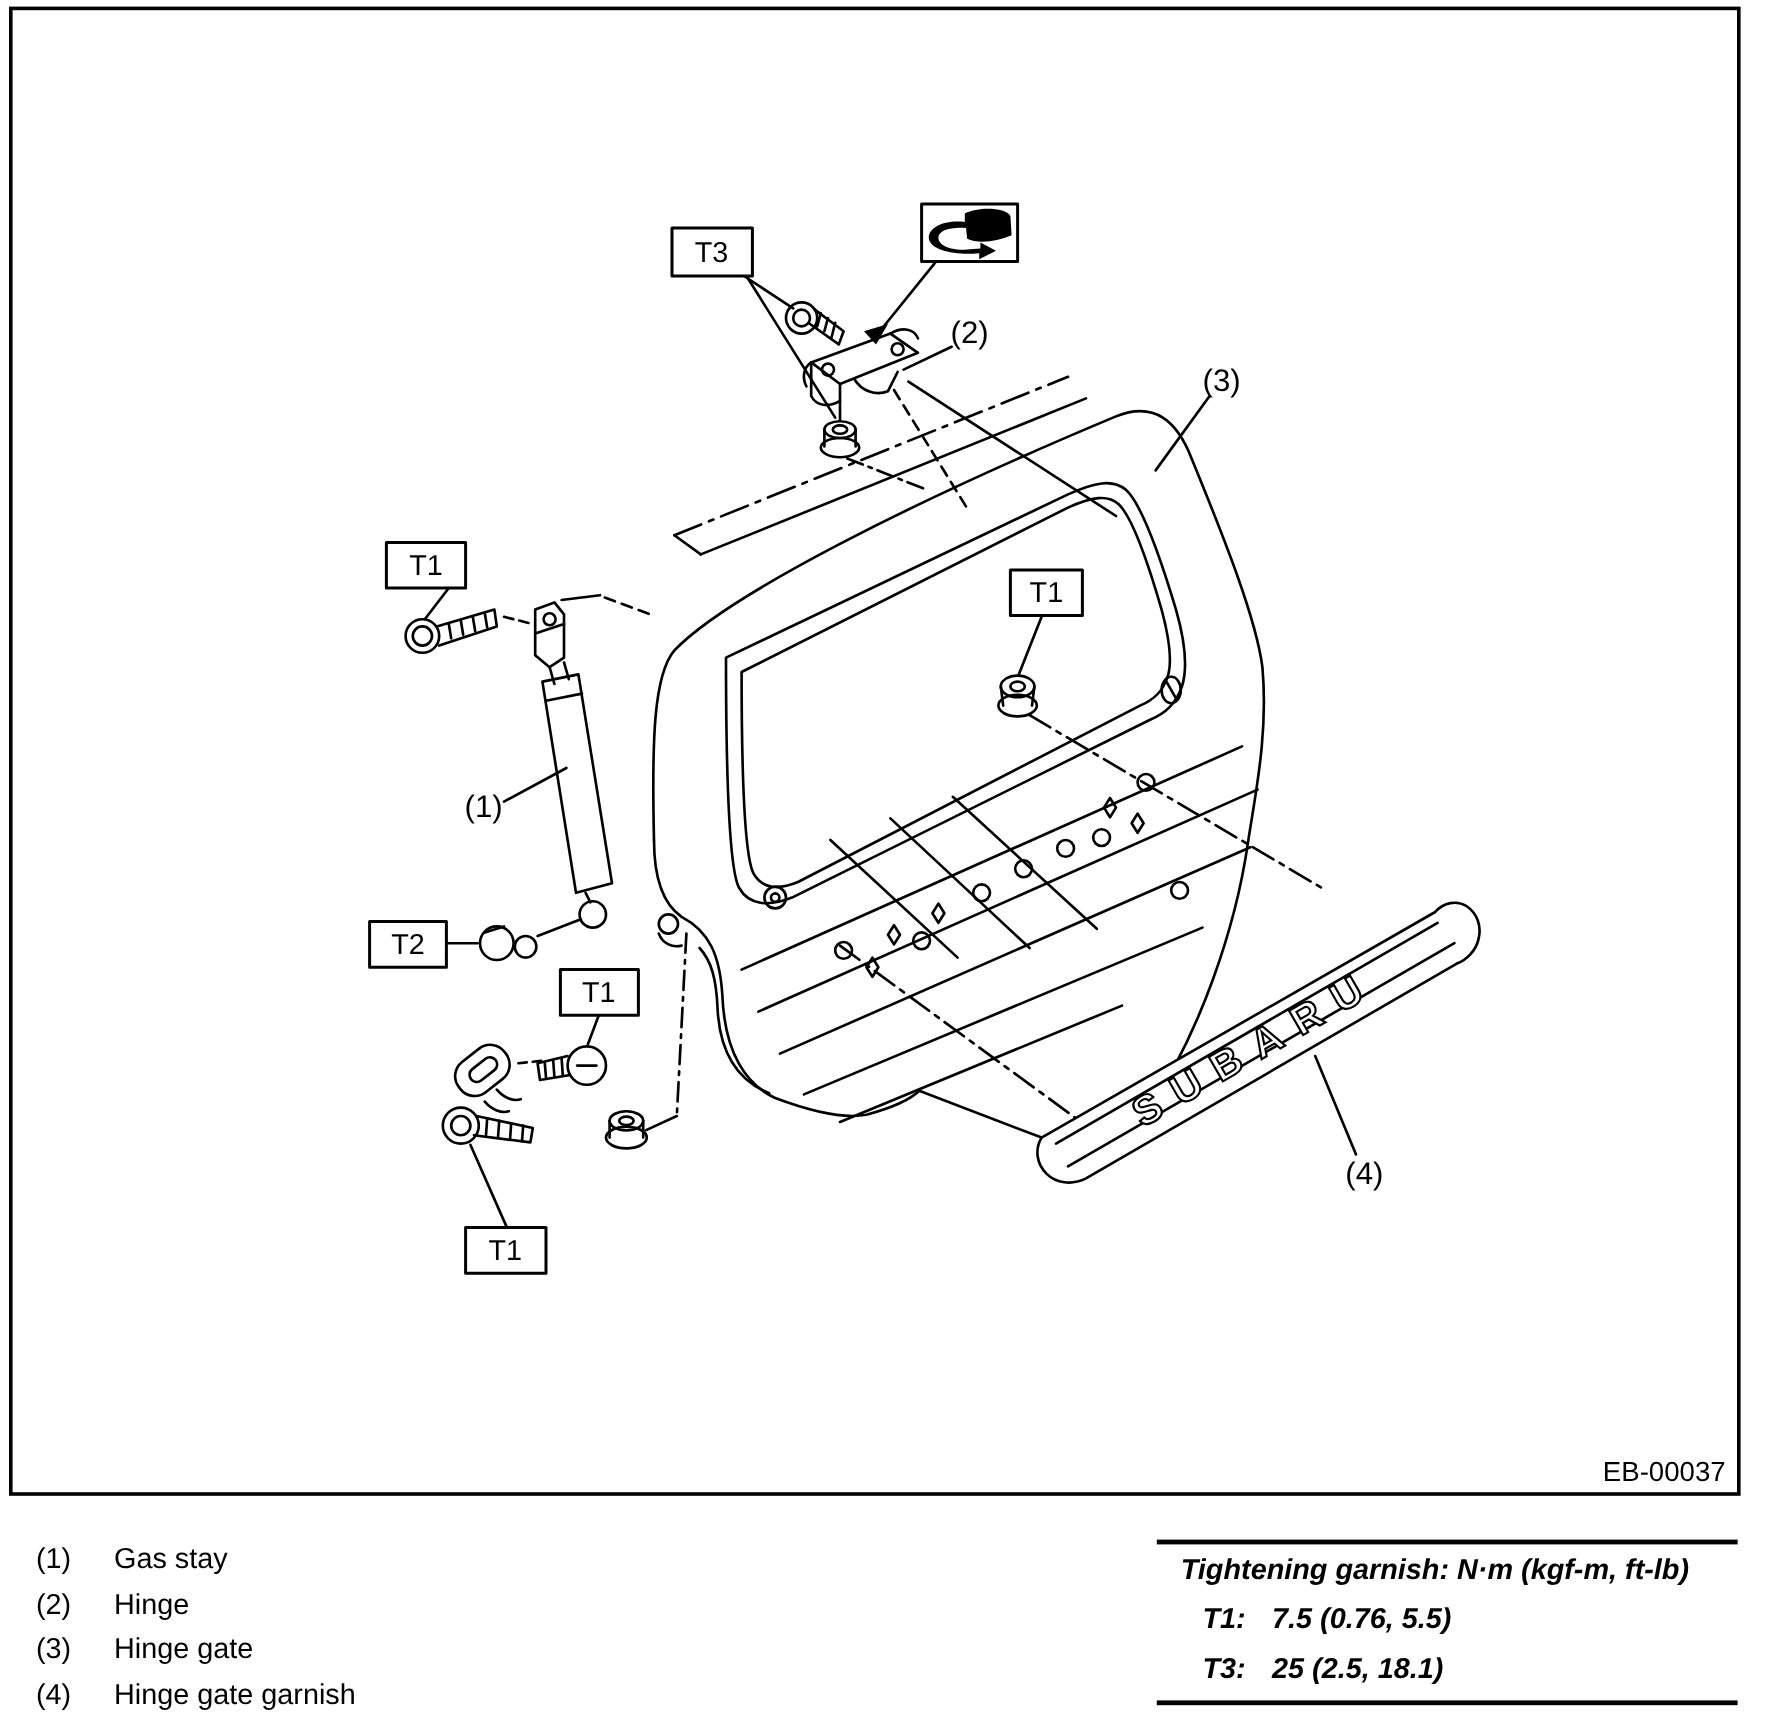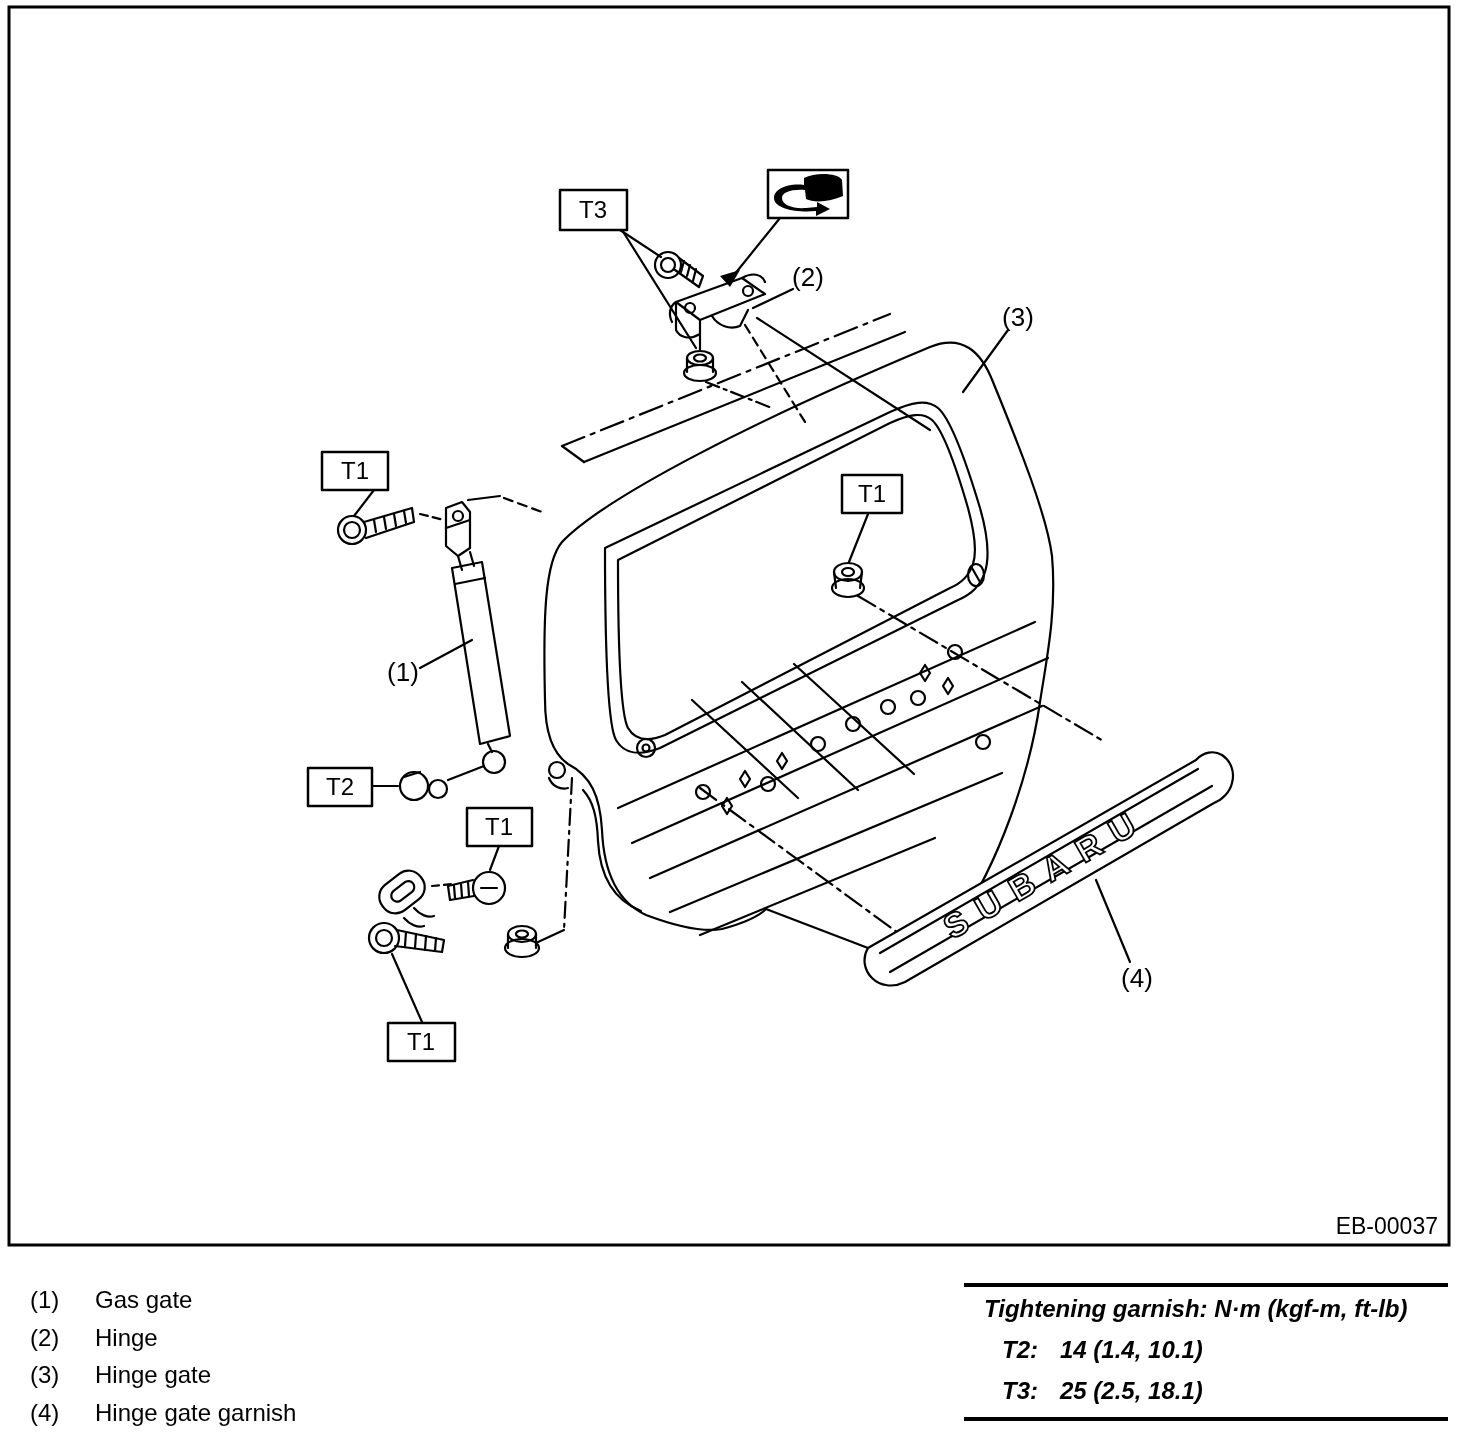--- a/index.html
+++ b/index.html
@@ -234,41 +234,41 @@
     <text class="callout" x="1137" y="987" text-anchor="middle">(4)</text>
 
     <text class="garnishtext" x="952" y="940" transform="rotate(-30 952 940)">SUBARU</text>
 
     <text class="figcode" x="1438" y="1234" text-anchor="end">EB-00037</text>
   </svg>
 
   <div class="legend">
     <div class="legend-row">
       <span class="legend-num">(1)</span>
-      <span>Gas gate</span>
+      <span>Gas stay</span>
     </div>
     <div class="legend-row">
       <span class="legend-num">(2)</span>
       <span>Hinge</span>
     </div>
     <div class="legend-row">
       <span class="legend-num">(3)</span>
       <span>Hinge gate</span>
     </div>
     <div class="legend-row">
       <span class="legend-num">(4)</span>
       <span>Hinge gate garnish</span>
     </div>
   </div>
 
   <div class="torque">
     <div class="torque-title">Tightening garnish: N·m (kgf-m, ft-lb)</div>
     <div class="trow">
-      <span class="tlabel">T2:</span>
-      <span>14 (1.4, 10.1)</span>
+      <span class="tlabel">T1:</span>
+      <span>7.5 (0.76, 5.5)</span>
     </div>
     <div class="trow">
       <span class="tlabel">T3:</span>
       <span>25 (2.5, 18.1)</span>
     </div>
   </div>
 
 </div>
 
 </body></html>

